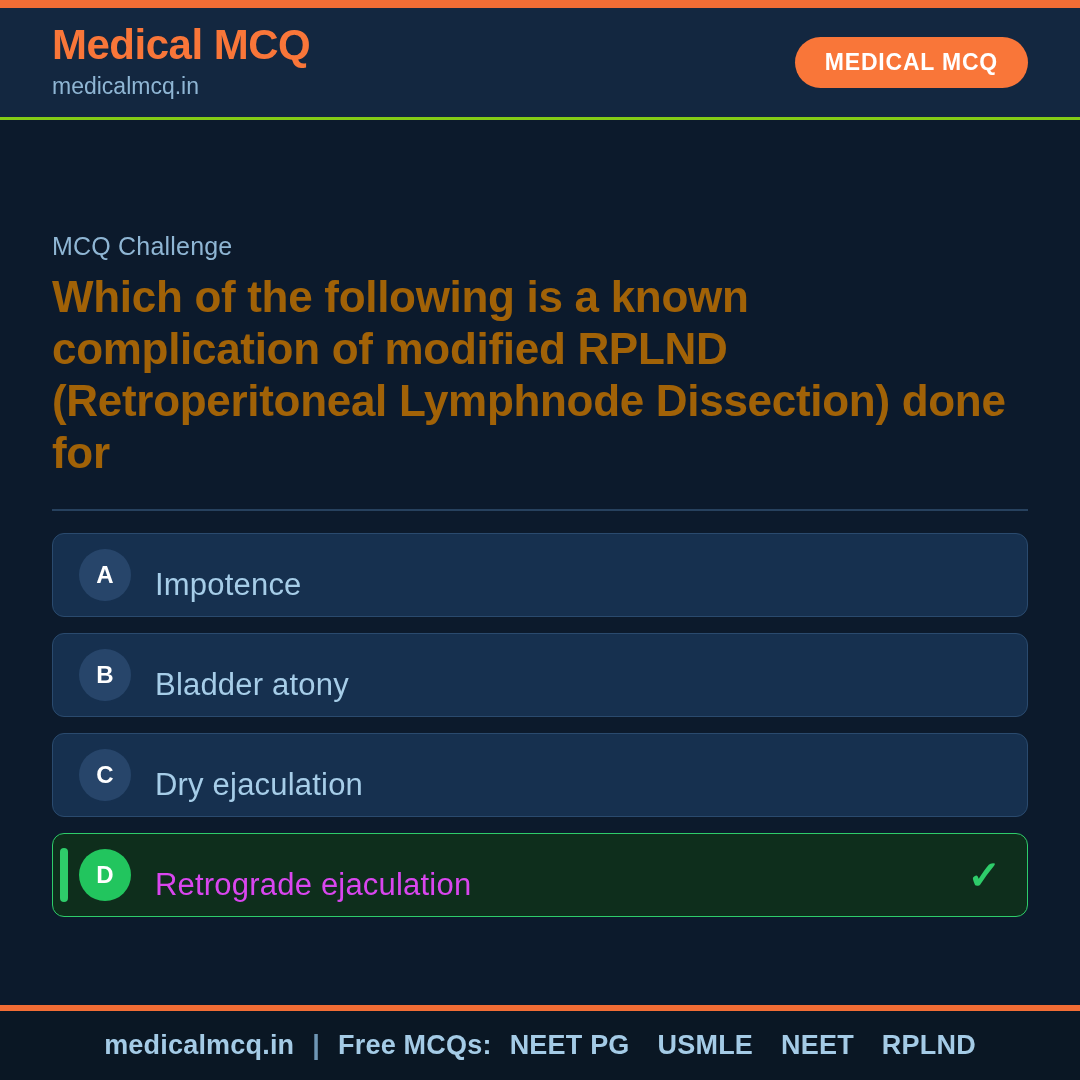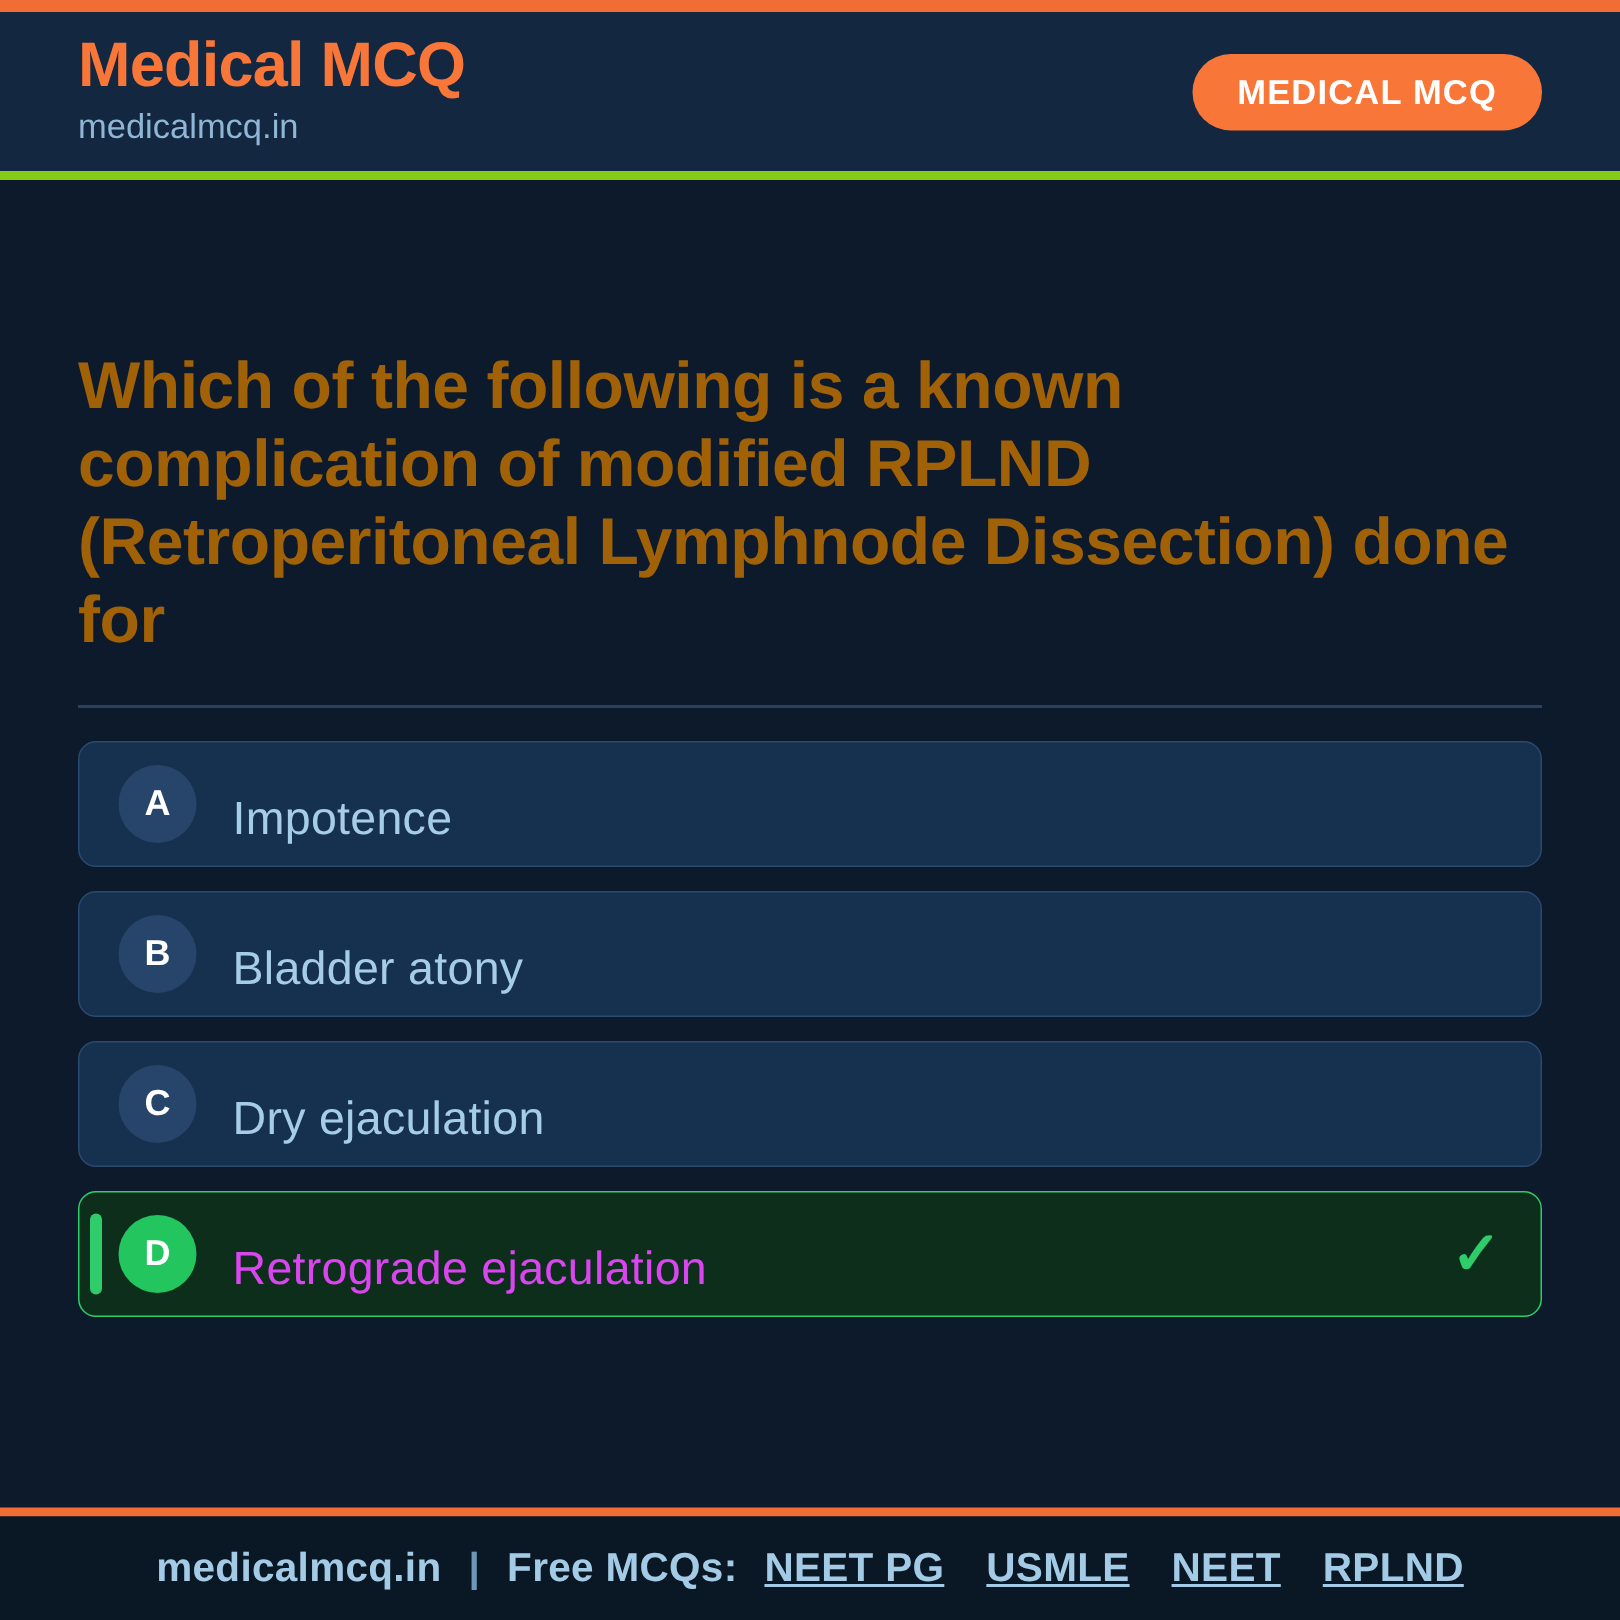--- a/index.html
+++ b/index.html
@@ -28,21 +28,21 @@
     width: 100%;
     background: #f26d35;
     flex: 0 0 auto;
   }
 
   
   .header {
     flex: 0 0 auto;
     height: 112px;
     background: #132740;
-    border-bottom: 6px solid #84cc16;
+    border-bottom: 3px solid #84cc16;
     display: flex;
     align-items: center;
     justify-content: space-between;
     padding: 0 52px;
     box-sizing: border-box;
   }
   .brand-block {
     display: flex;
     flex-direction: column;
     justify-content: center;
@@ -186,38 +186,39 @@
     justify-content: center;
     gap: 18px;
   }
   .footer span {
     font-size: 27px;
     font-weight: bold;
     color: #a4cbe6;
     letter-spacing: 0.2px;
   }
   .footer .sep { color: #6f97b6; }
-  .exam-list { display: flex; gap: 28px; text-decoration: underline; }
+  .exam-list { display: flex; gap: 28px; }
 </style>
 </head>
 <body>
 
 <div class="page">
 
   <div class="top-rule"></div>
 
   <div class="header">
     <div class="brand-block">
       <div class="brand-title">Medical MCQ</div>
       <div class="brand-sub">medicalmcq.in</div>
     </div>
     <div class="header-badge">MEDICAL MCQ</div>
   </div>
 
   <div class="main">
+    <div class="kicker">MCQ Challenge</div>
     <div class="question">Which of the following is a known complication of modified RPLND (Retroperitoneal Lymphnode Dissection) done for</div>
     <div class="divider"></div>
     <div class="options" id="options-list">
         <div class="option">
           <div class="badge">A</div>
           <div class="text">Impotence</div>
           <div class="check">✓</div>
         </div>
         <div class="option">
           <div class="badge">B</div>

